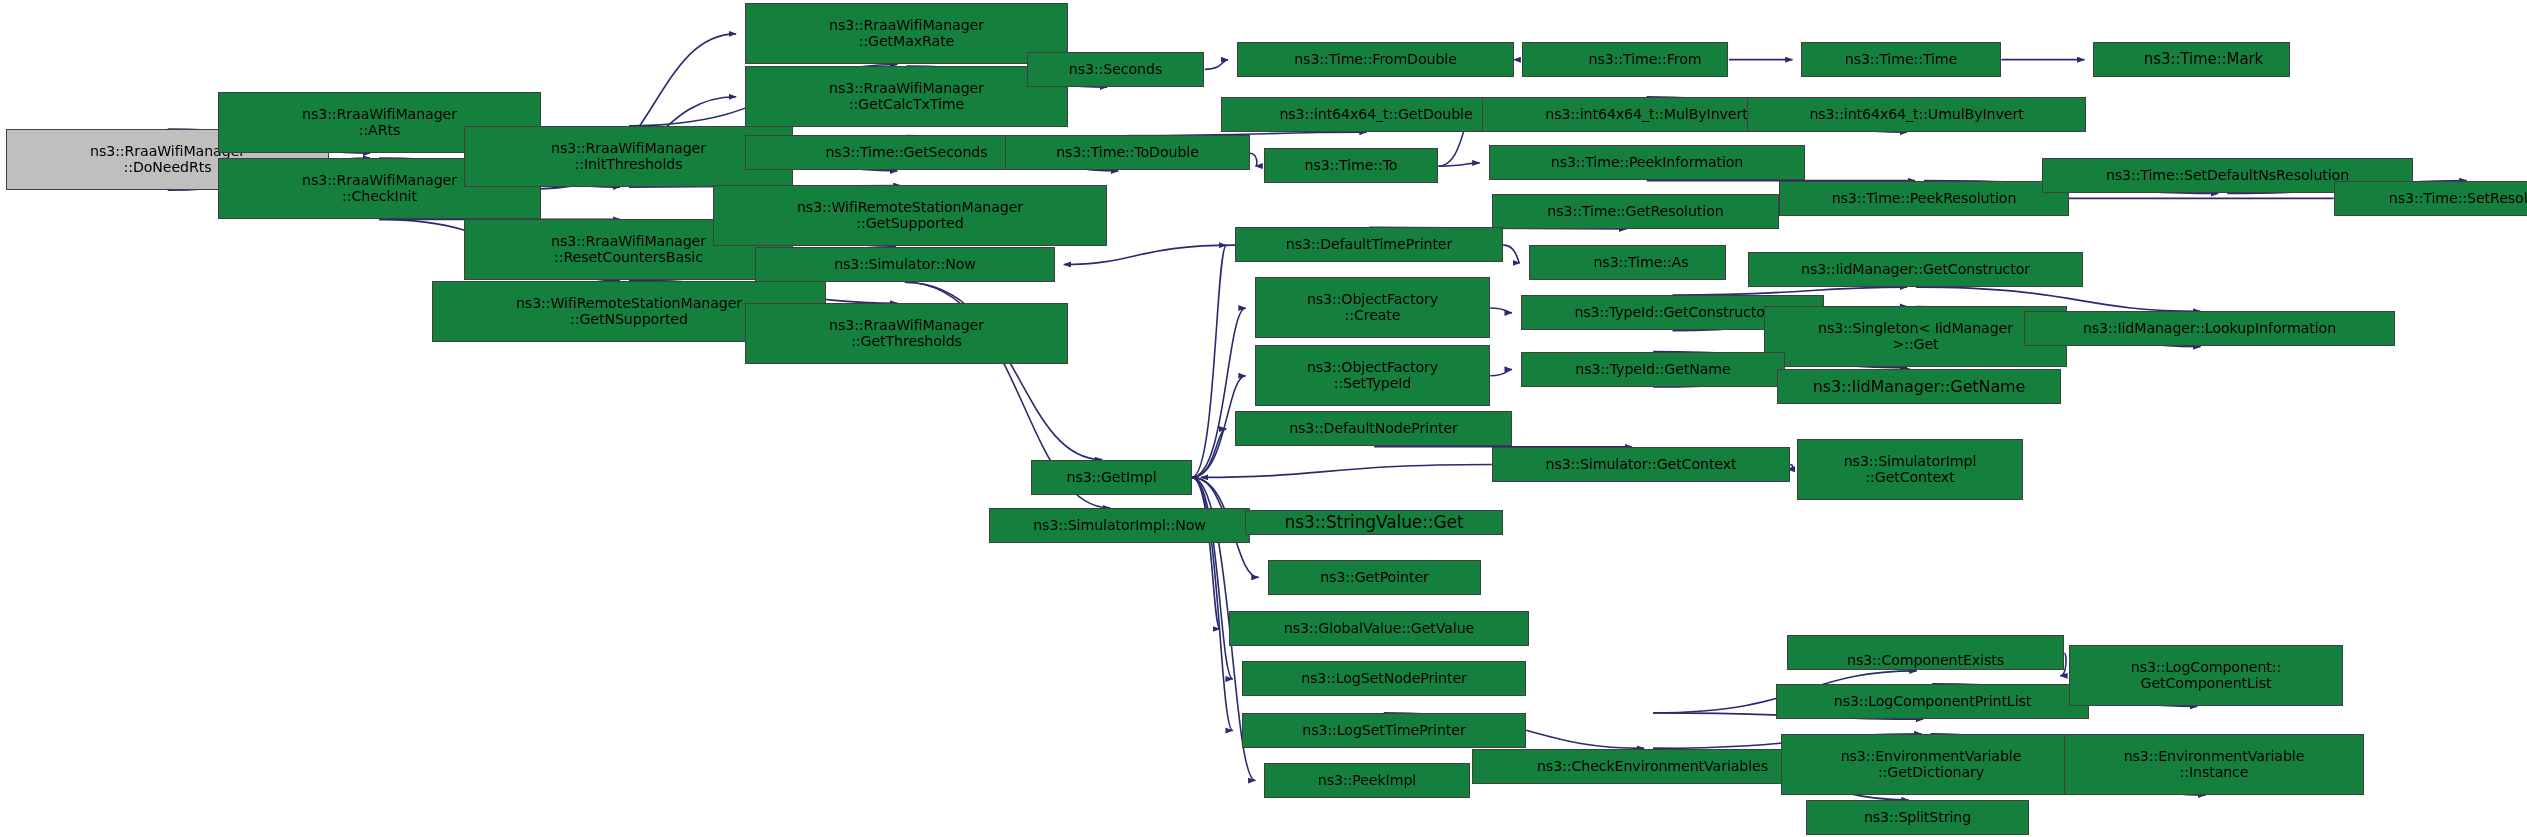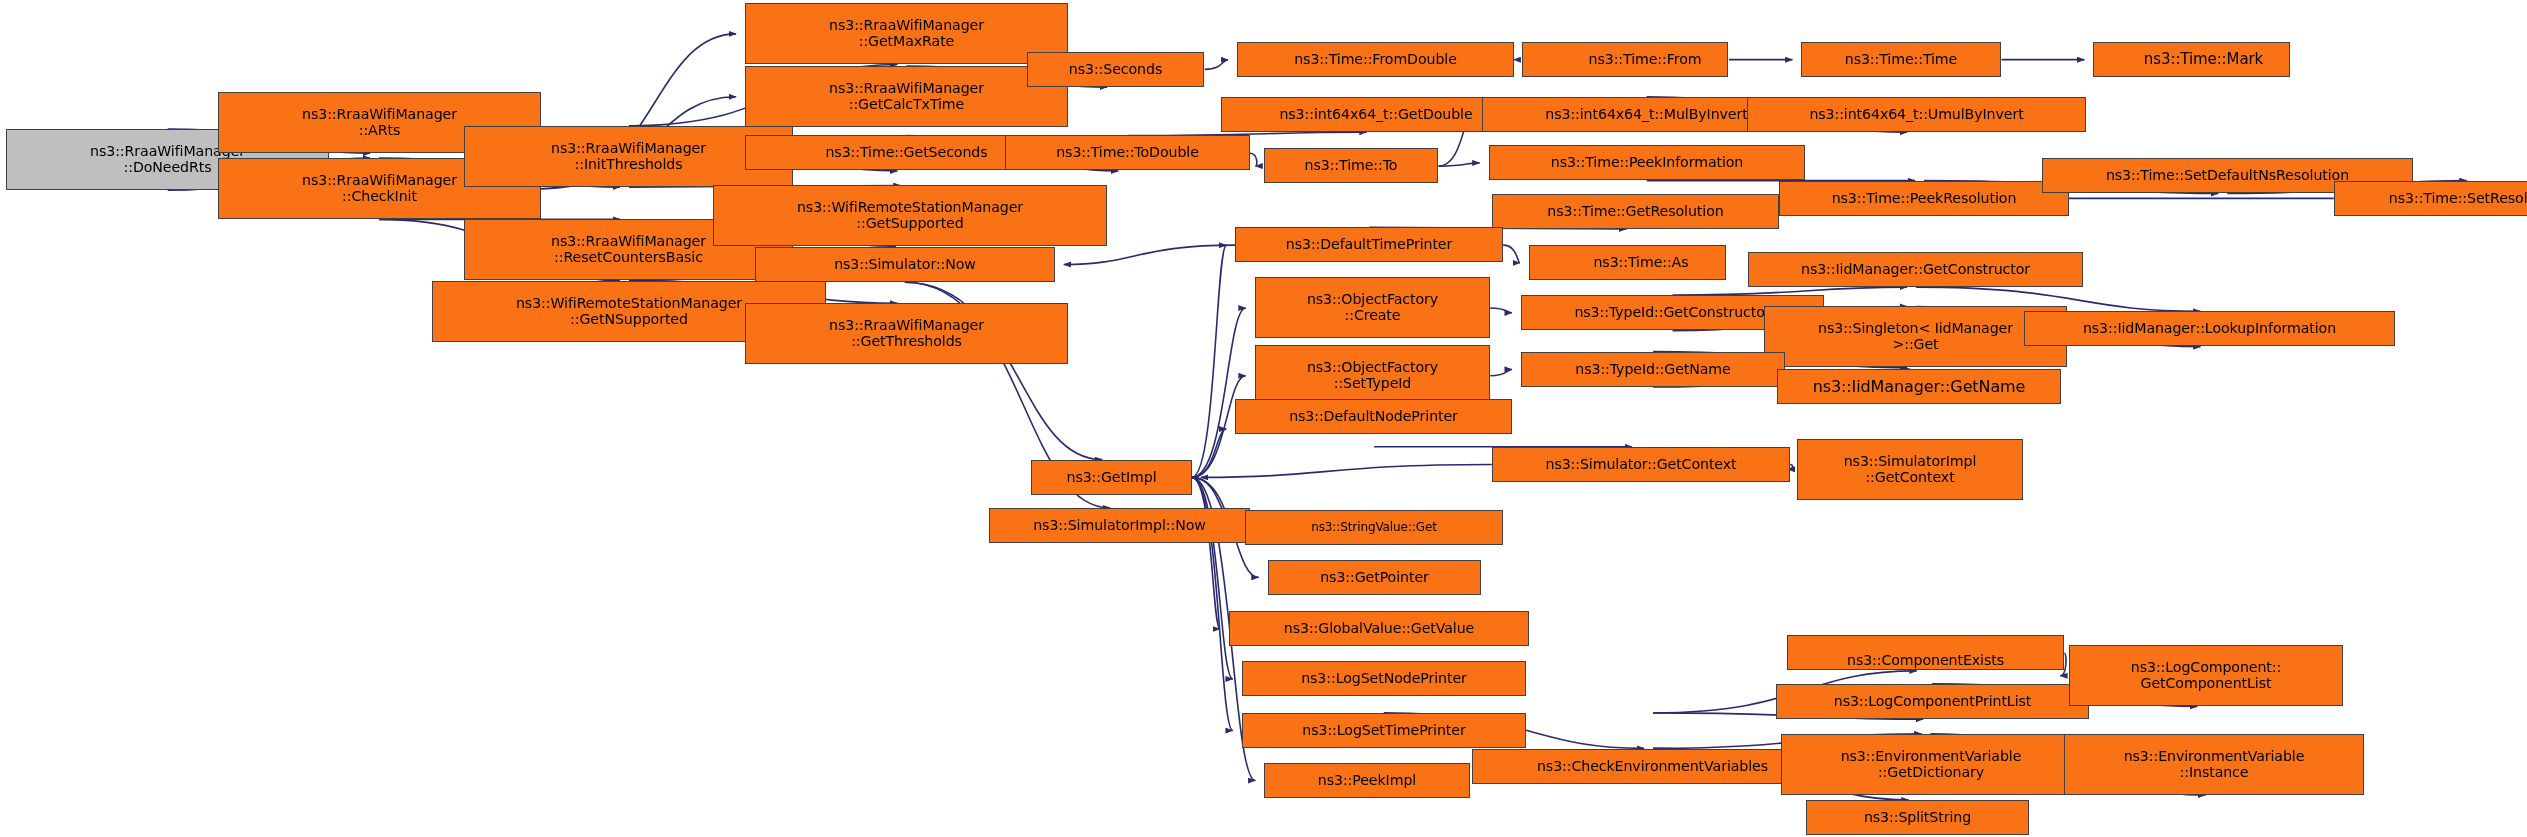--- a/index.html
+++ b/index.html
@@ -20,21 +20,21 @@
     left: 0;
     top: 0;
     width: 2527px;
     height: 837px;
     pointer-events: none;
   }
   .node {
     position: absolute;
     box-sizing: border-box;
     border: 1px solid #404040;
-    background: #f97316;
+    background: #15803d;
     color: #000000;
     display: flex;
     align-items: center;
     justify-content: center;
     text-align: center;
     line-height: 1.12;
     white-space: pre;
     letter-spacing: -0.1px;
     z-index: 2;
   }
@@ -165,27 +165,27 @@
 ::Create</span></div>
       <div class="node" style="left: 1521px; top: 295px; width: 303px; height: 35px; font-size: 14.2px;"><span class="lbl">ns3::TypeId::GetConstructor</span></div>
       <div class="node" style="left: 1748px; top: 252px; width: 335px; height: 35px; font-size: 14.2px;"><span class="lbl">ns3::IidManager::GetConstructor</span></div>
       <div class="node" style="left: 1764px; top: 306px; width: 303px; height: 61px; font-size: 14.2px;"><span class="lbl">ns3::Singleton&lt; IidManager
 &gt;::Get</span></div>
       <div class="node" style="left: 2024px; top: 311px; width: 371px; height: 35px; font-size: 14.2px;"><span class="lbl">ns3::IidManager::LookupInformation</span></div>
       <div class="node" style="left: 1255px; top: 345px; width: 235px; height: 61px; font-size: 14.2px;"><span class="lbl">ns3::ObjectFactory
 ::SetTypeId</span></div>
       <div class="node" style="left: 1521px; top: 352px; width: 264px; height: 35px; font-size: 14.2px;"><span class="lbl">ns3::TypeId::GetName</span></div>
       <div class="node" style="left: 1777px; top: 369px; width: 284px; height: 35px; font-size: 16px;"><span class="lbl">ns3::IidManager::GetName</span></div>
-      <div class="node" style="left: 1235px; top: 399px; width: 277px; height: 35px; font-size: 14.2px; justify-content: flex-end;"><span class="lbl">ns3::DefaultNodePrinter</span></div>
+      <div class="node" style="left: 1235px; top: 411px; width: 277px; height: 35px; font-size: 14.2px; justify-content: flex-end;"><span class="lbl">ns3::DefaultNodePrinter</span></div>
       <div class="node" style="left: 1492px; top: 447px; width: 298px; height: 35px; font-size: 14.2px;"><span class="lbl">ns3::Simulator::GetContext</span></div>
       <div class="node" style="left: 1797px; top: 439px; width: 226px; height: 61px; font-size: 14.2px;"><span class="lbl">ns3::SimulatorImpl
 ::GetContext</span></div>
       <div class="node" style="left: 1031px; top: 460px; width: 161px; height: 35px; font-size: 14.2px;"><span class="lbl">ns3::GetImpl</span></div>
       <div class="node" style="left: 989px; top: 508px; width: 261px; height: 35px; font-size: 14.2px;"><span class="lbl">ns3::SimulatorImpl::Now</span></div>
-      <div class="node" style="left: 1245px; top: 510px; width: 258px; height: 35px; font-size: 12px;"><span class="lbl">ns3::StringValue::Get</span></div>
+      <div class="node" style="left: 1245px; top: 510px; width: 258px; height: 25px; font-size: 17px;"><span class="lbl">ns3::StringValue::Get</span></div>
       <div class="node" style="left: 1268px; top: 560px; width: 213px; height: 35px; font-size: 14.2px;"><span class="lbl">ns3::GetPointer</span></div>
       <div class="node" style="left: 1229px; top: 611px; width: 300px; height: 35px; font-size: 14.2px;"><span class="lbl">ns3::GlobalValue::GetValue</span></div>
       <div class="node" style="left: 1242px; top: 661px; width: 284px; height: 35px; font-size: 14.2px;"><span class="lbl">ns3::LogSetNodePrinter</span></div>
       <div class="node" style="left: 1242px; top: 713px; width: 284px; height: 35px; font-size: 14.2px;"><span class="lbl">ns3::LogSetTimePrinter</span></div>
       <div class="node" style="left: 1264px; top: 763px; width: 206px; height: 35px; font-size: 14.2px;"><span class="lbl">ns3::PeekImpl</span></div>
       <div class="node" style="left: 1472px; top: 713px; width: 361px; height: 35px; font-size: 14.2px; margin-top: 36px;"><span class="lbl">ns3::CheckEnvironmentVariables</span></div>
       <div class="node" style="left: 1787px; top: 635px; width: 277px; height: 35px; font-size: 14.2px; align-items: flex-end;"><span class="lbl">ns3::ComponentExists</span></div>
       <div class="node" style="left: 1776px; top: 684px; width: 313px; height: 35px; font-size: 14.2px;"><span class="lbl">ns3::LogComponentPrintList</span></div>
       <div class="node" style="left: 2069px; top: 645px; width: 274px; height: 61px; font-size: 14.2px;"><span class="lbl">ns3::LogComponent::
 GetComponentList</span></div>

